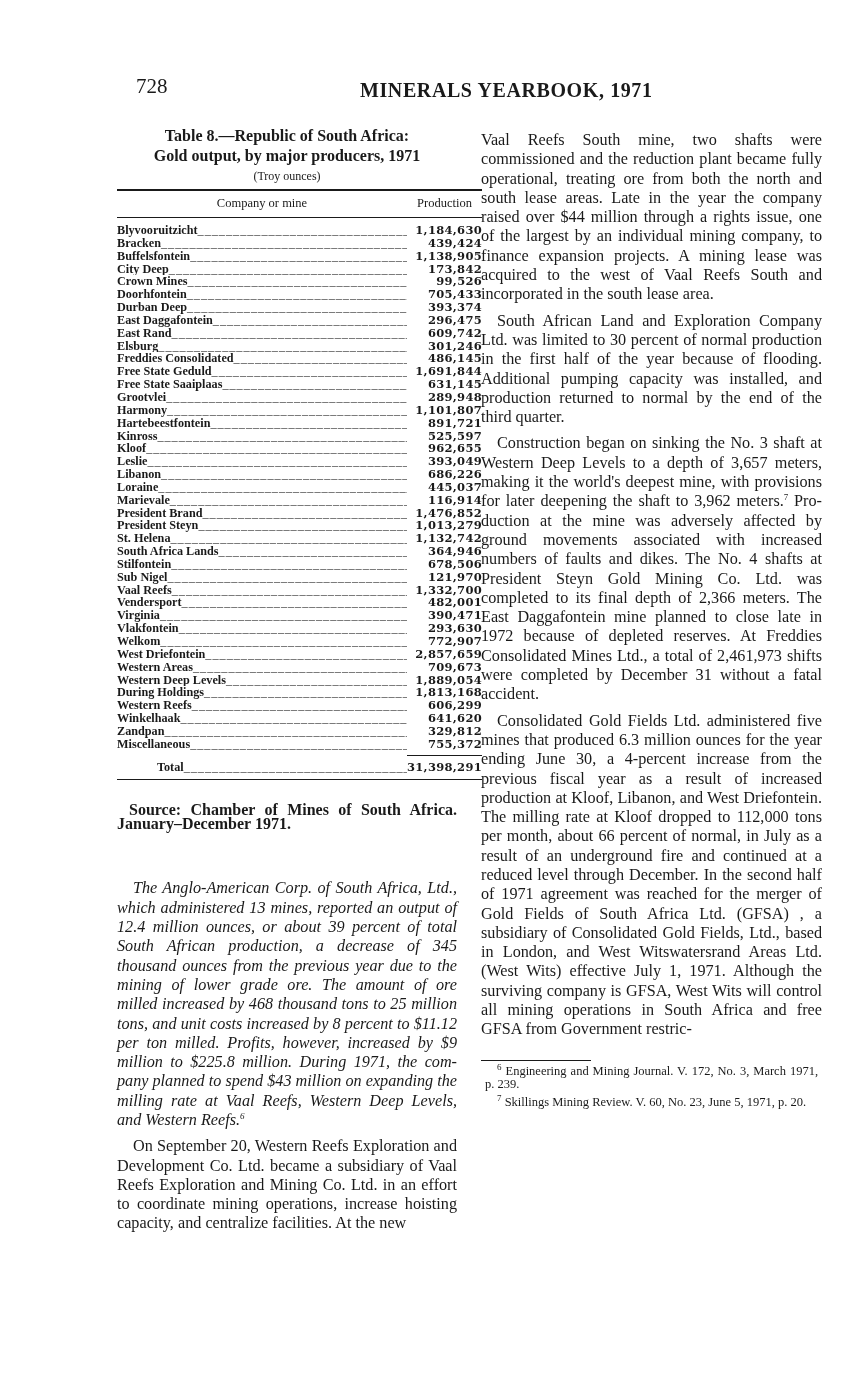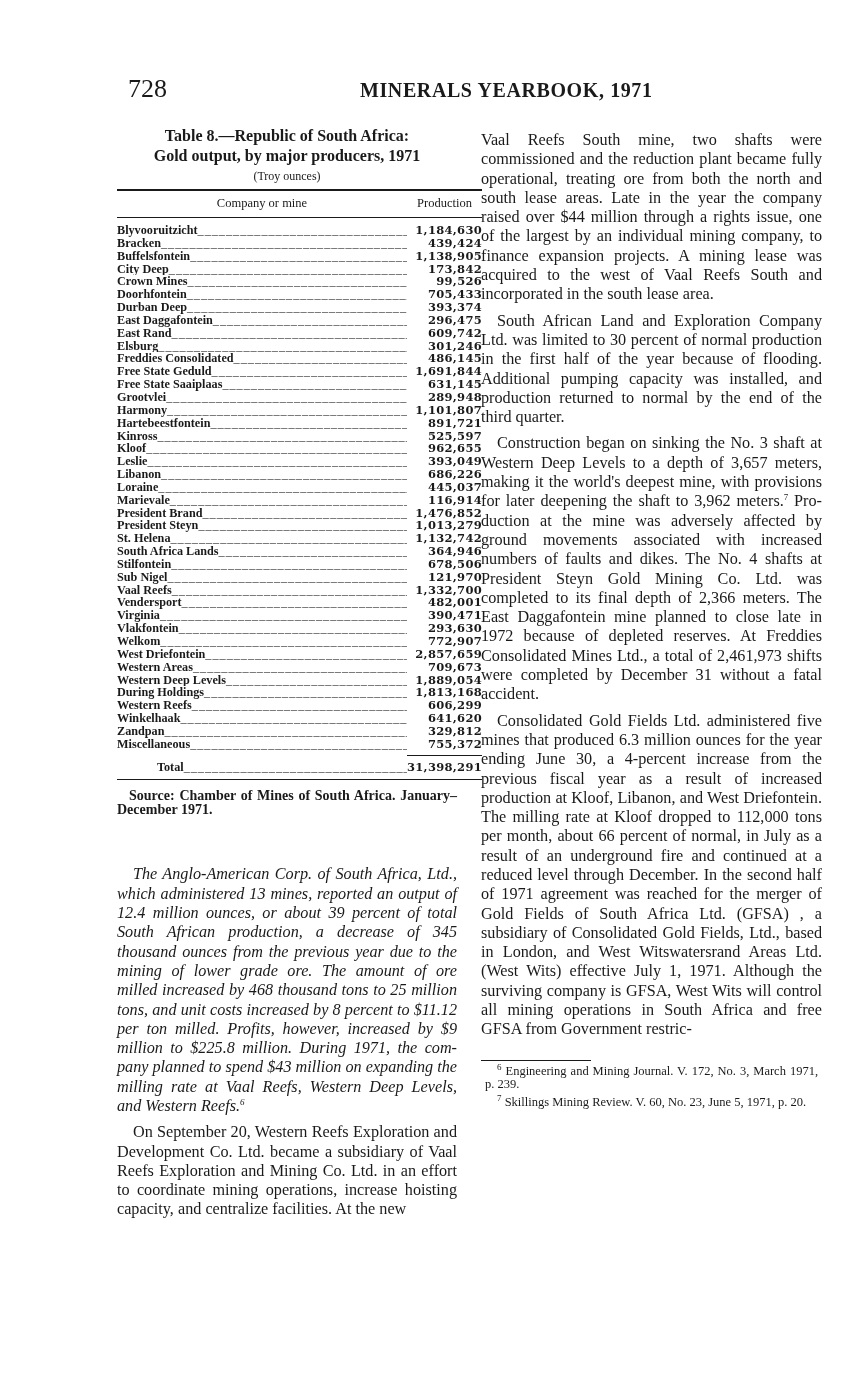--- a/index.html
+++ b/index.html
@@ -1,21 +1,21 @@
 <!DOCTYPE html>
 <html><head>
 <meta charset="utf-8">
 <style>
   html, body { margin: 0; padding: 0; background: #ffffff; }
   body {
     width: 866px; height: 1380px; position: relative; overflow: hidden;
     font-family: "Liberation Serif", "DejaVu Serif", serif; color: #1a1a1a;
   }
   .page-header { position: absolute; top: 74px; left: 120px; width: 710px; height: 28px; }
-  .page-number { position: absolute; left: 8px; top: 0; font-size: 26px; }
+  .page-number { position: absolute; left: 16px; top: 0; font-size: 21px; }
   .running-title { position: absolute; left: 240px; top: 5px; font-size: 20px; letter-spacing: 0.6px; font-variant: small-caps; font-weight: bold; }
 
   .left-col { position: absolute; left: 117px; top: 126px; width: 340px; }
   .right-col { position: absolute; left: 481px; top: 131px; width: 341px; }
 
   .table-title { text-align: center; font-weight: bold; font-size: 16px; line-height: 20px; }
   .table-unit { text-align: center; font-size: 12px; margin-top: 3px; }
   .tbl { width: 340px; border-collapse: collapse; margin-top: 5px; }
   .tbl thead th { font-weight: normal; font-size: 12.5px; padding: 5px 0 6px; border-top: 2px solid #1a1a1a; border-bottom: 1.5px solid #1a1a1a; }
   .tbl thead th.col-name { text-align: center; }
@@ -25,21 +25,21 @@
     font-size: 12.2px; line-height: 12.85px; padding: 0; white-space: nowrap; overflow: hidden;
   }
   .tbl tbody tr:first-child td { padding-top: 6px; }
   .tbl td.name { width: 250px; max-width: 250px; }
   .tbl td.name .leader { font-weight: normal; color: #333; letter-spacing: 1px; }
   .tbl td.val { text-align: right; font-family: "DejaVu Serif", serif; font-size: 11.5px; letter-spacing: 0.3px; }
   .tbl tr.total-row td { padding-top: 10px; padding-bottom: 6px; border-bottom: 1.5px solid #1a1a1a; }
   .tbl tr.total-row td.name { padding-left: 40px; }
   .tbl tr.total-row td.val { position: relative; }
   .tbl tr.total-row td.val::before { content: ""; position: absolute; right: 0; top: 4px; width: 86px; border-top: 1.5px solid #1a1a1a; }
-  .source-note { font-size: 14px; font-weight: bold; line-height: 14px; margin-top: 9px; text-align: justify; text-indent: 12px; }
+  .source-note { font-size: 16px; font-weight: bold; line-height: 14px; margin-top: 23px; text-align: justify; text-indent: 12px; }
 
   .para { font-size: 16.2px; line-height: 19.3px; text-align: justify; margin: 0; text-indent: 16px; hyphens: manual; }
   .left-col .para.first { margin-top: 48px; font-style: italic; }
   .para + .para { margin-top: 7px; }
   .right-col .para.cont { text-indent: 0; }
 
   .footnote-rule { width: 110px; border-top: 1px solid #1a1a1a; margin-top: 20px; margin-bottom: 3px; }
   .footnote { font-size: 12.5px; line-height: 13.5px; text-align: justify; text-indent: 12px; margin: 4px; }
   sup { font-size: 9px; line-height: 0; }
 </style>

